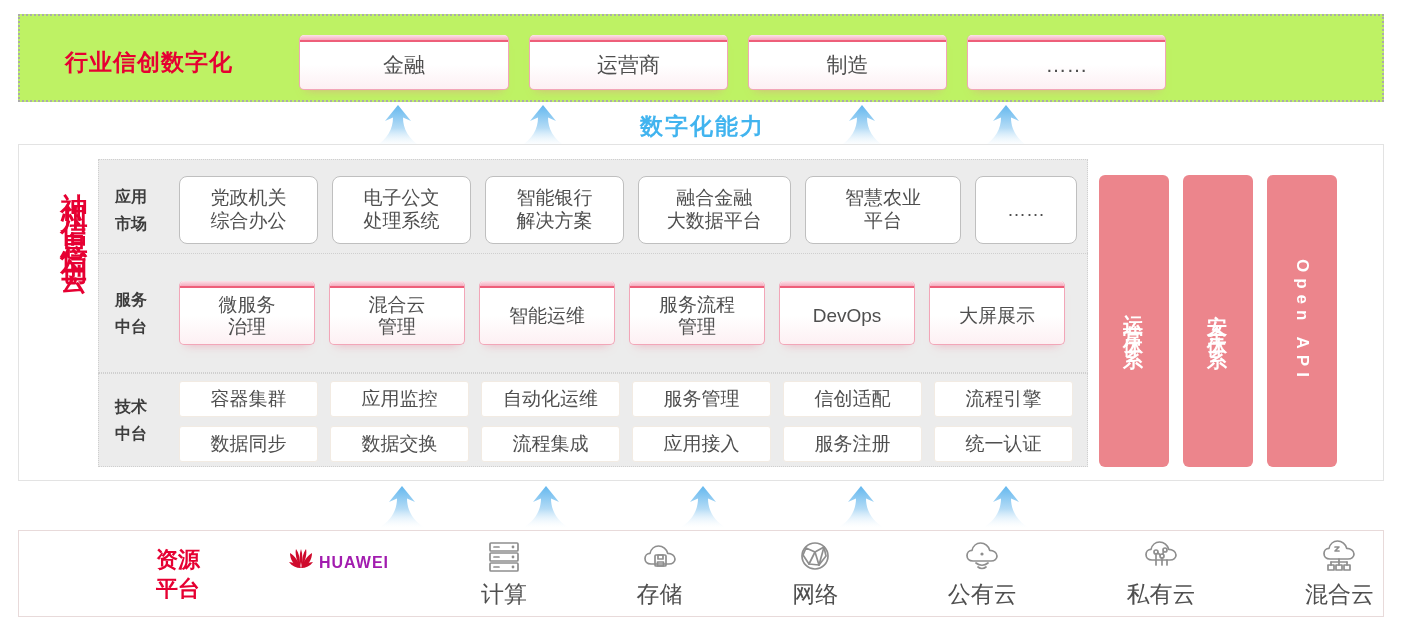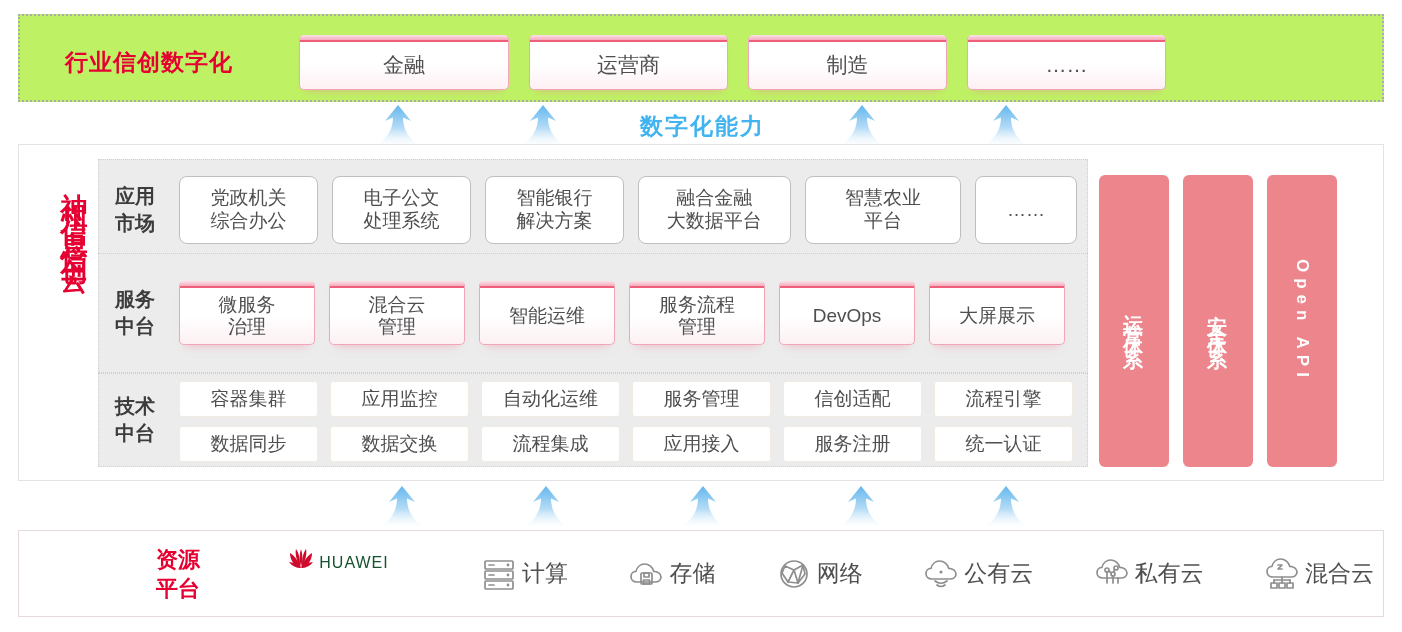--- a/index.html
+++ b/index.html
@@ -33,21 +33,21 @@
               background:#fff; border:1px solid #e3e3e3; }
   .v-title { position:absolute; left:26px; top:26px; height:300px; width:58px;
              writing-mode:vertical-rl; text-orientation:upright;
              font-size:27px; font-weight:bold; color:#e60032; letter-spacing:13px;
              display:flex; align-items:center; }
   .panel { position:absolute; left:79px; width:990px; background:#ececec; border:1px dotted #cfcfcf; }
   .panel-1 { top:14px;  height:102px; }
   .panel-2 { top:108px; height:120px; }
   .panel-3 { top:228px; height:94px; }
   .row-label { position:absolute; left:16px; top:50%; transform:translateY(-50%);
-               font-size:20px; font-weight:bold; color:#3c3c3c; line-height:27px; text-align:center; }
+               font-size:16px; font-weight:bold; color:#3c3c3c; line-height:27px; text-align:center; }
   .items { position:absolute; left:80px; top:0; width:898px; height:100%;
            display:flex; align-items:center; gap:14px; }
   .wbox { background:#fff; border:1px solid #bfbfbf; border-radius:8px; height:68px; width:142px;
           display:flex; align-items:center; justify-content:center; text-align:center;
           font-size:19px; color:#4f4f4f; line-height:1.2; }
   .wbox.w4 { width:156px; } .wbox.w5 { width:160px; } .wbox.w6 { width:104px; }
   .panel-2 .tab { width:136px; height:64px; }
   .panel-2 .tab-body { font-size:19px; }
   .tech-grid { position:absolute; left:80px; top:7px; width:898px; display:flex; flex-direction:column; gap:9px; }
   .tech-row { display:flex; gap:12px; }
@@ -65,24 +65,24 @@
   .res-box { position:absolute; left:18px; top:530px; width:1366px; height:87px;
              background:#fff; border:1px solid #e8dada; }
   .res-label { position:absolute; left:137px; top:14px; font-size:22px; font-weight:bold; color:#e60032; line-height:29px; }
   .vendors { position:absolute; left:200px; top:9px; width:240px; }
   .vendor-row1 { display:flex; align-items:flex-start; gap:14px; justify-content:center; }
   .loongson { text-align:center; color:#d40f2c; }
   .loongson .en { font-size:17px; font-weight:900; font-style:italic; letter-spacing:.5px; }
   .loongson .cn { font-size:11px; font-weight:bold; margin-top:-2px; }
   .phytium { color:#d40f2c; font-size:17px; font-weight:bold; padding-top:3px; }
   .huawei { display:flex; align-items:center; justify-content:center; gap:6px; margin-top:6px; }
-  .huawei .hw-text { font-size:16px; font-weight:normal; color:#14532d; letter-spacing:1px;margin-top:8px; }
+  .huawei .hw-text { font-size:16px; font-weight:bold; color:#a21caf; letter-spacing:1px;margin-top:8px; }
   .res-items { position:absolute; left:462px; top:0; width:893px; height:100%;
                display:flex; align-items:center; justify-content:space-between; }
-  .res-item { display:flex; align-items:center; gap:5px; }
+  .res-item { display:flex; align-items:center; gap:5px;flex-direction:column; }
   .res-item .lbl { font-size:23px; color:#4f4f4f; }
   .ic { width:36px; height:36px; }
   .ic path, .ic rect, .ic circle, .ic line, .ic polyline { fill:none; stroke:#8e8e8e; stroke-width:1.7; stroke-linecap:round; stroke-linejoin:round; }
   .ic .fill { fill:#8e8e8e; stroke:none; }
 </style>
 </head>
 <body>
 
 <svg width="0" height="0" style="position:absolute">
   <defs>

